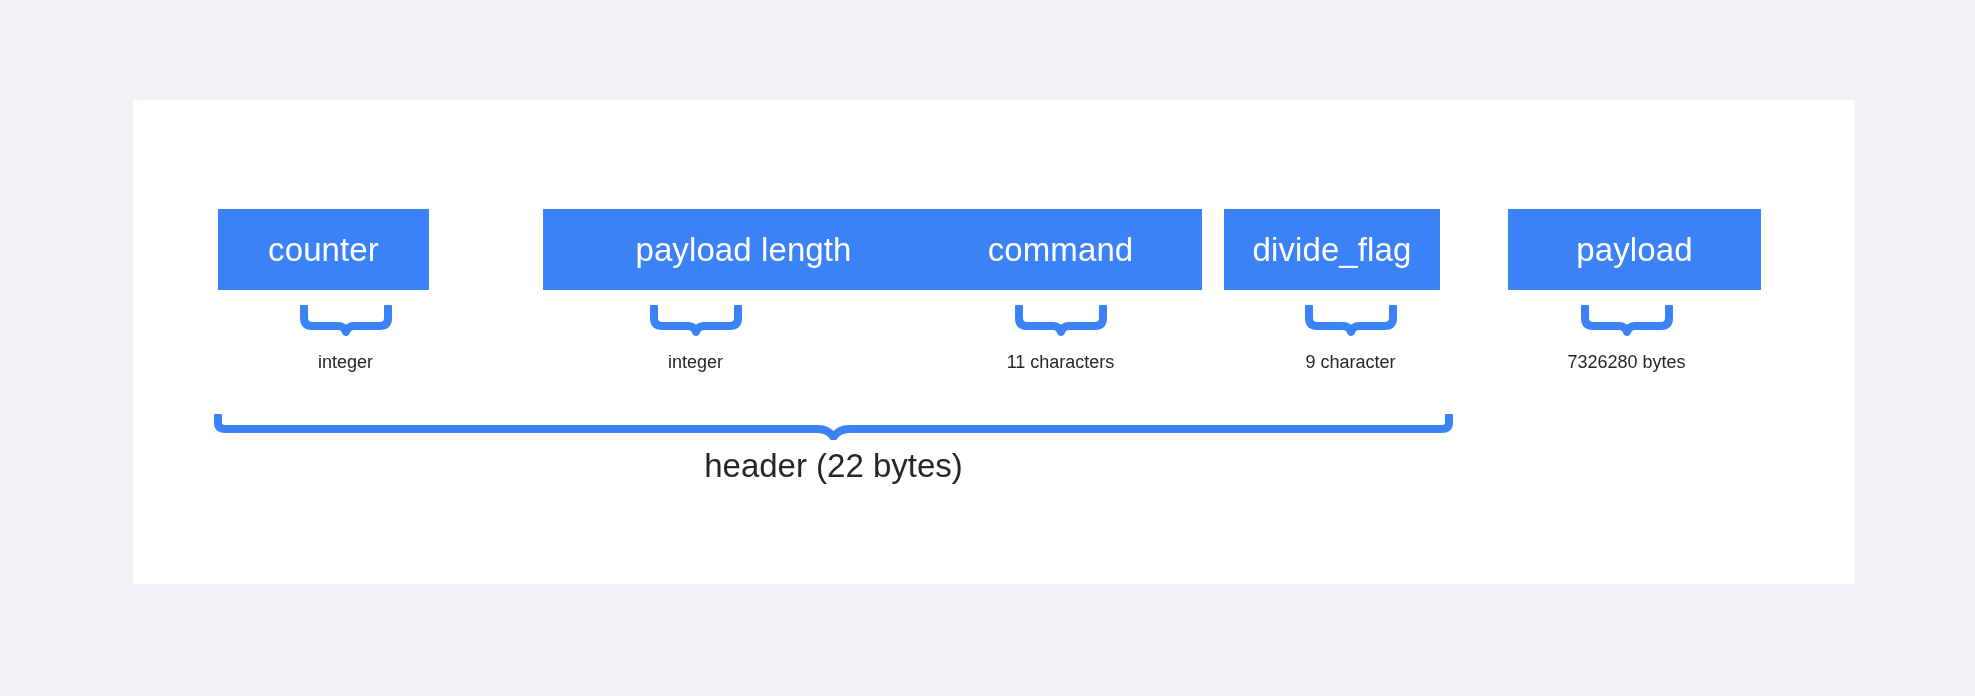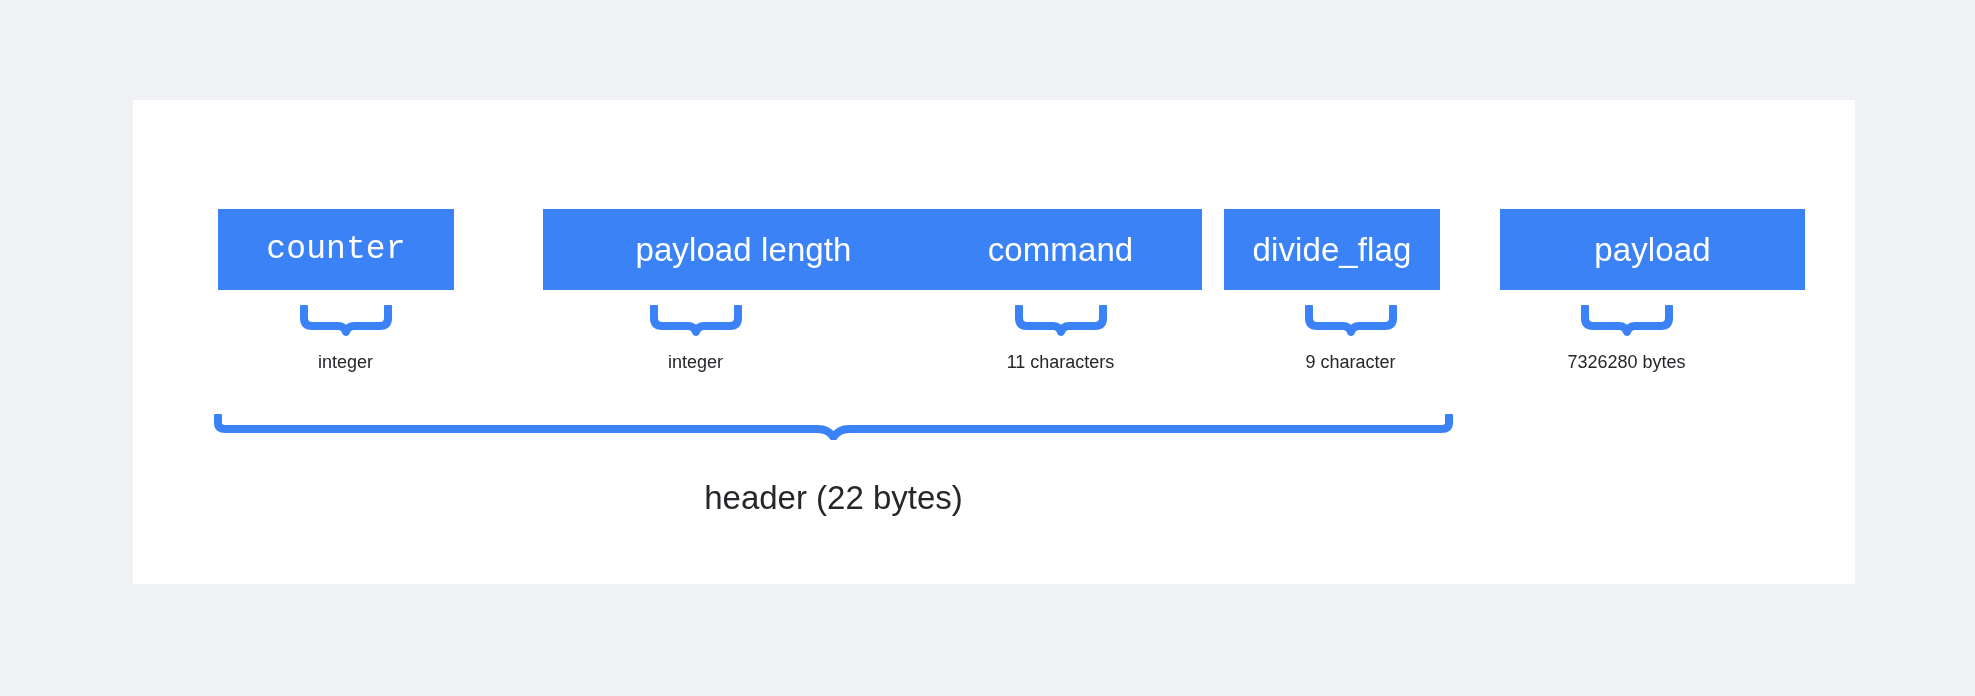--- a/index.html
+++ b/index.html
@@ -88,31 +88,30 @@
   #header-caption {
     position: absolute;
     left: 81px;
     top: 345px;            
     width: 1239px;
     text-align: center;
     color: #26262b;
     font-size: 33px;
     line-height: 1.3;
     white-space: nowrap;
-    margin-top: 32px;
   }
 </style>
 </head>
 <body>
 
 <div id="canvas">
   <div id="card">
 
     <div class="field" style="left:85px; width:255px;">
-      <div class="field-box" style="width:236px;font-family:Liberation Mono, monospace;">
+      <div class="field-box" style="width:211px;">
         <span class="field-label">counter</span>
       </div>
       <svg class="brace" viewBox="0 0 92 32" fill="none" xmlns="http://www.w3.org/2000/svg">
         <path d="M4 2 V13 Q4 21 12 21 H38 Q44 21 46 27 Q48 21 54 21 H80 Q88 21 88 13 V2" stroke="#3b82f6" stroke-width="8" stroke-linecap="round" stroke-linejoin="round" fill="none"></path>
       </svg>
       <div class="caption">integer</div>
     </div>
 
     <div class="field" style="left:362px; width:401px;">
       <div class="field-box" style="width:401px;margin-left:48px;">
@@ -138,21 +137,21 @@
       <div class="field-box" style="width:216px;">
         <span class="field-label">divide_flag</span>
       </div>
       <svg class="brace" viewBox="0 0 92 32" fill="none" xmlns="http://www.w3.org/2000/svg">
         <path d="M4 2 V13 Q4 21 12 21 H38 Q44 21 46 27 Q48 21 54 21 H80 Q88 21 88 13 V2" stroke="#3b82f6" stroke-width="8" stroke-linecap="round" stroke-linejoin="round" fill="none"></path>
       </svg>
       <div class="caption">9 character</div>
     </div>
 
     <div class="field" style="left:1367px; width:253px;">
-      <div class="field-box" style="width:305px;">
+      <div class="field-box" style="width:253px;margin-left:8px;">
         <span class="field-label">payload</span>
       </div>
       <svg class="brace" viewBox="0 0 92 32" fill="none" xmlns="http://www.w3.org/2000/svg">
         <path d="M4 2 V13 Q4 21 12 21 H38 Q44 21 46 27 Q48 21 54 21 H80 Q88 21 88 13 V2" stroke="#3b82f6" stroke-width="8" stroke-linecap="round" stroke-linejoin="round" fill="none"></path>
       </svg>
       <div class="caption">7326280 bytes</div>
     </div>
 
     <svg id="header-span" viewBox="0 0 1239 26" preserveAspectRatio="none" xmlns="http://www.w3.org/2000/svg">
       <path d="M4 2 V9 Q4 15 12 15 H604 Q614 15 619.5 23 Q625 15 635 15 H1227 Q1235 15 1235 9 V2" stroke="#3b82f6" stroke-width="8" stroke-linecap="round" stroke-linejoin="round" fill="none" vector-effect="non-scaling-stroke"></path>

